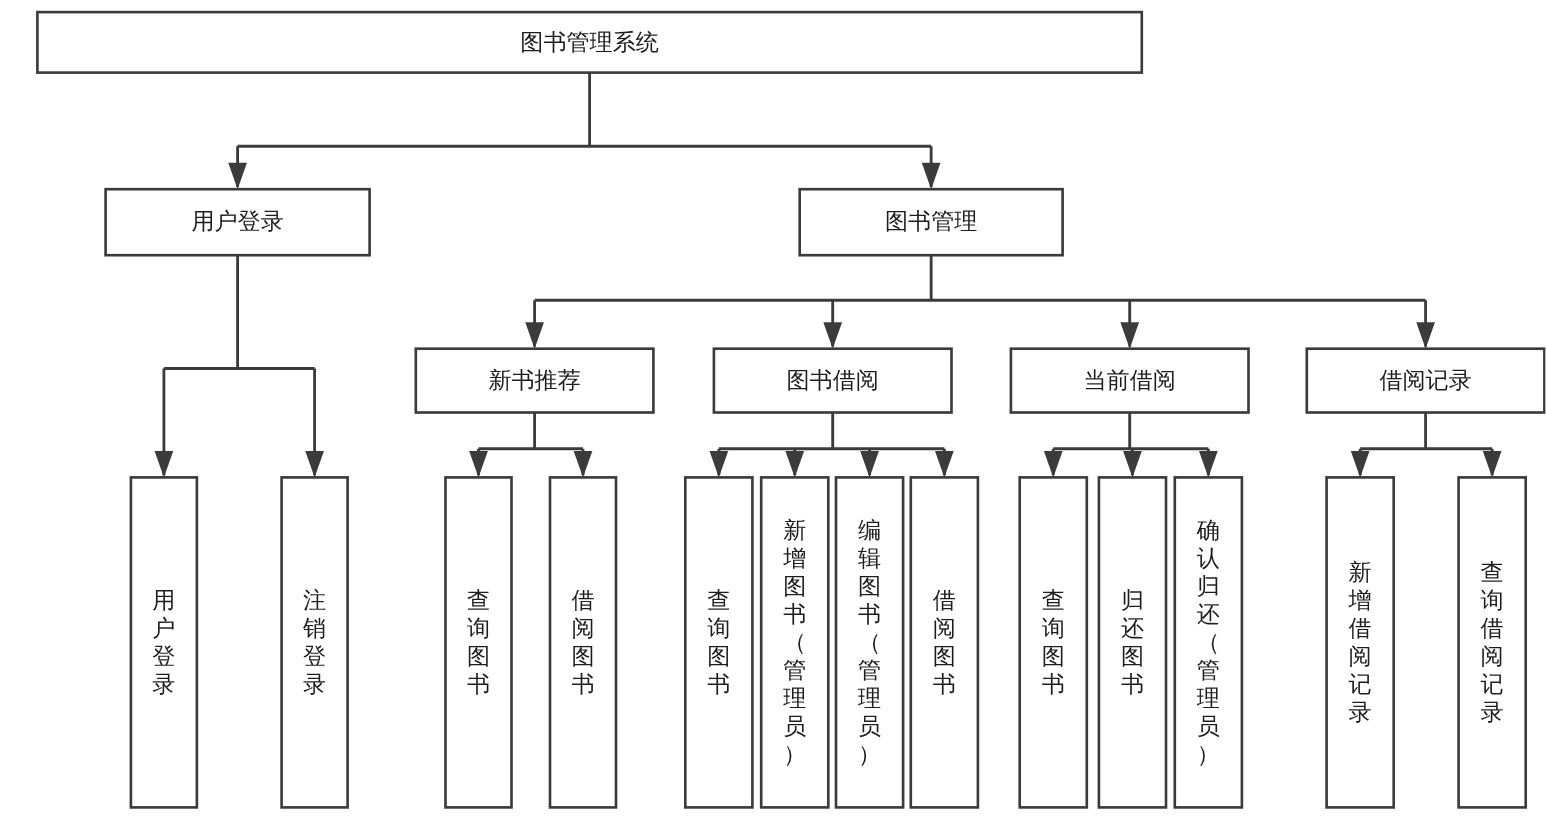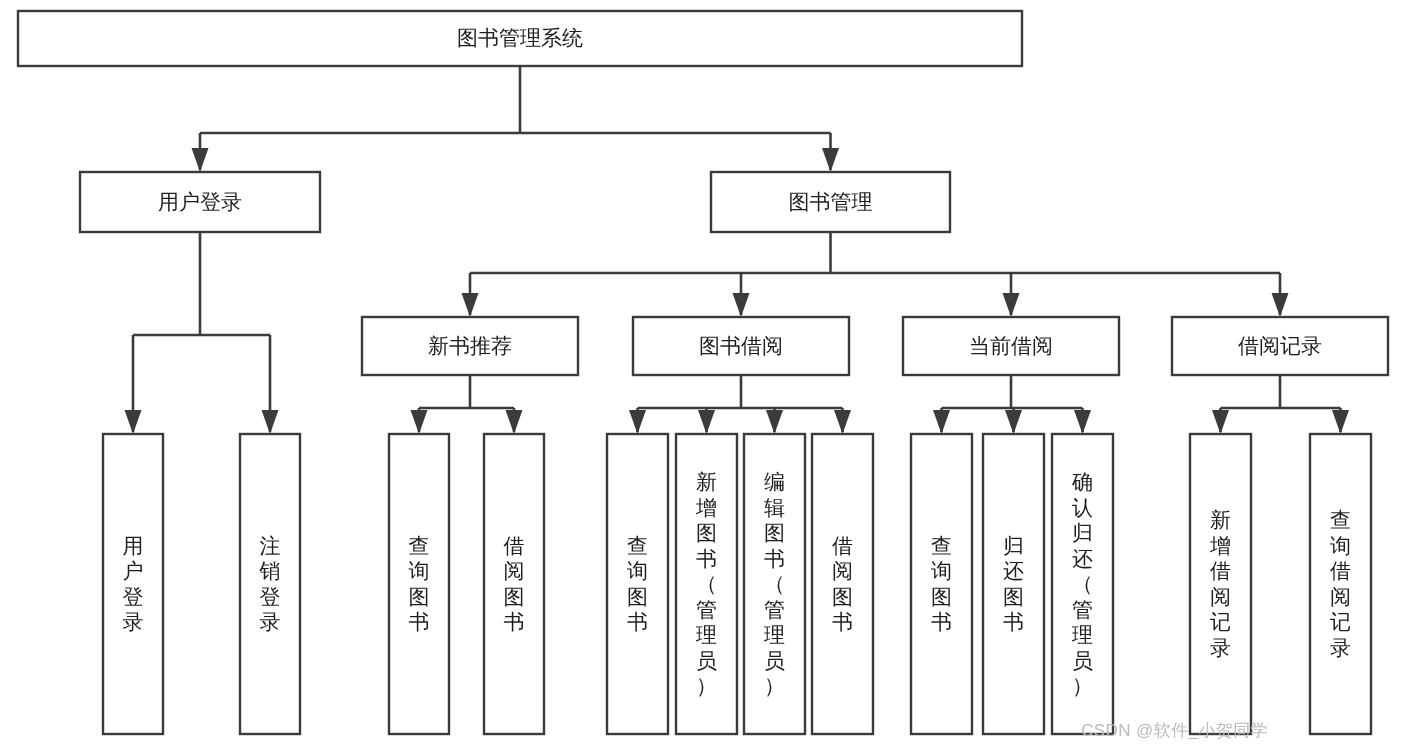--- a/index.html
+++ b/index.html
@@ -9,21 +9,21 @@
   }
   body {
     width: 1405px;
     height: 747px;
     font-family: "Liberation Sans", "DejaVu Sans", sans-serif;
     overflow: hidden;
     position: relative;
   }
   #diagram-root {
     position: absolute;
-    left: 0;
+    left: 16px;
     top: 0;
     width: 1276px;
     height: 747px;
   }
   svg#flowchart {
     display: block;
     width: 1405px;
     height: 747px;
   }
   .node-box-thin {
@@ -241,14 +241,13 @@
       <rect x="1310" y="434" width="61" height="300" class="node-box-thin"></rect>
       <g class="node-label-v">
         <text x="1340.5" y="527.39" class="node-label-v">查</text>
         <text x="1340.5" y="552.89" class="node-label-v">询</text>
         <text x="1340.5" y="578.39" class="node-label-v">借</text>
         <text x="1340.5" y="603.89" class="node-label-v">阅</text>
         <text x="1340.5" y="629.39" class="node-label-v">记</text>
         <text x="1340.5" y="654.89" class="node-label-v">录</text>
       </g>
     </svg>
-  <div class="watermark">CSDN @软件_小贺同学</div>
 </div>
 
 </body></html>

